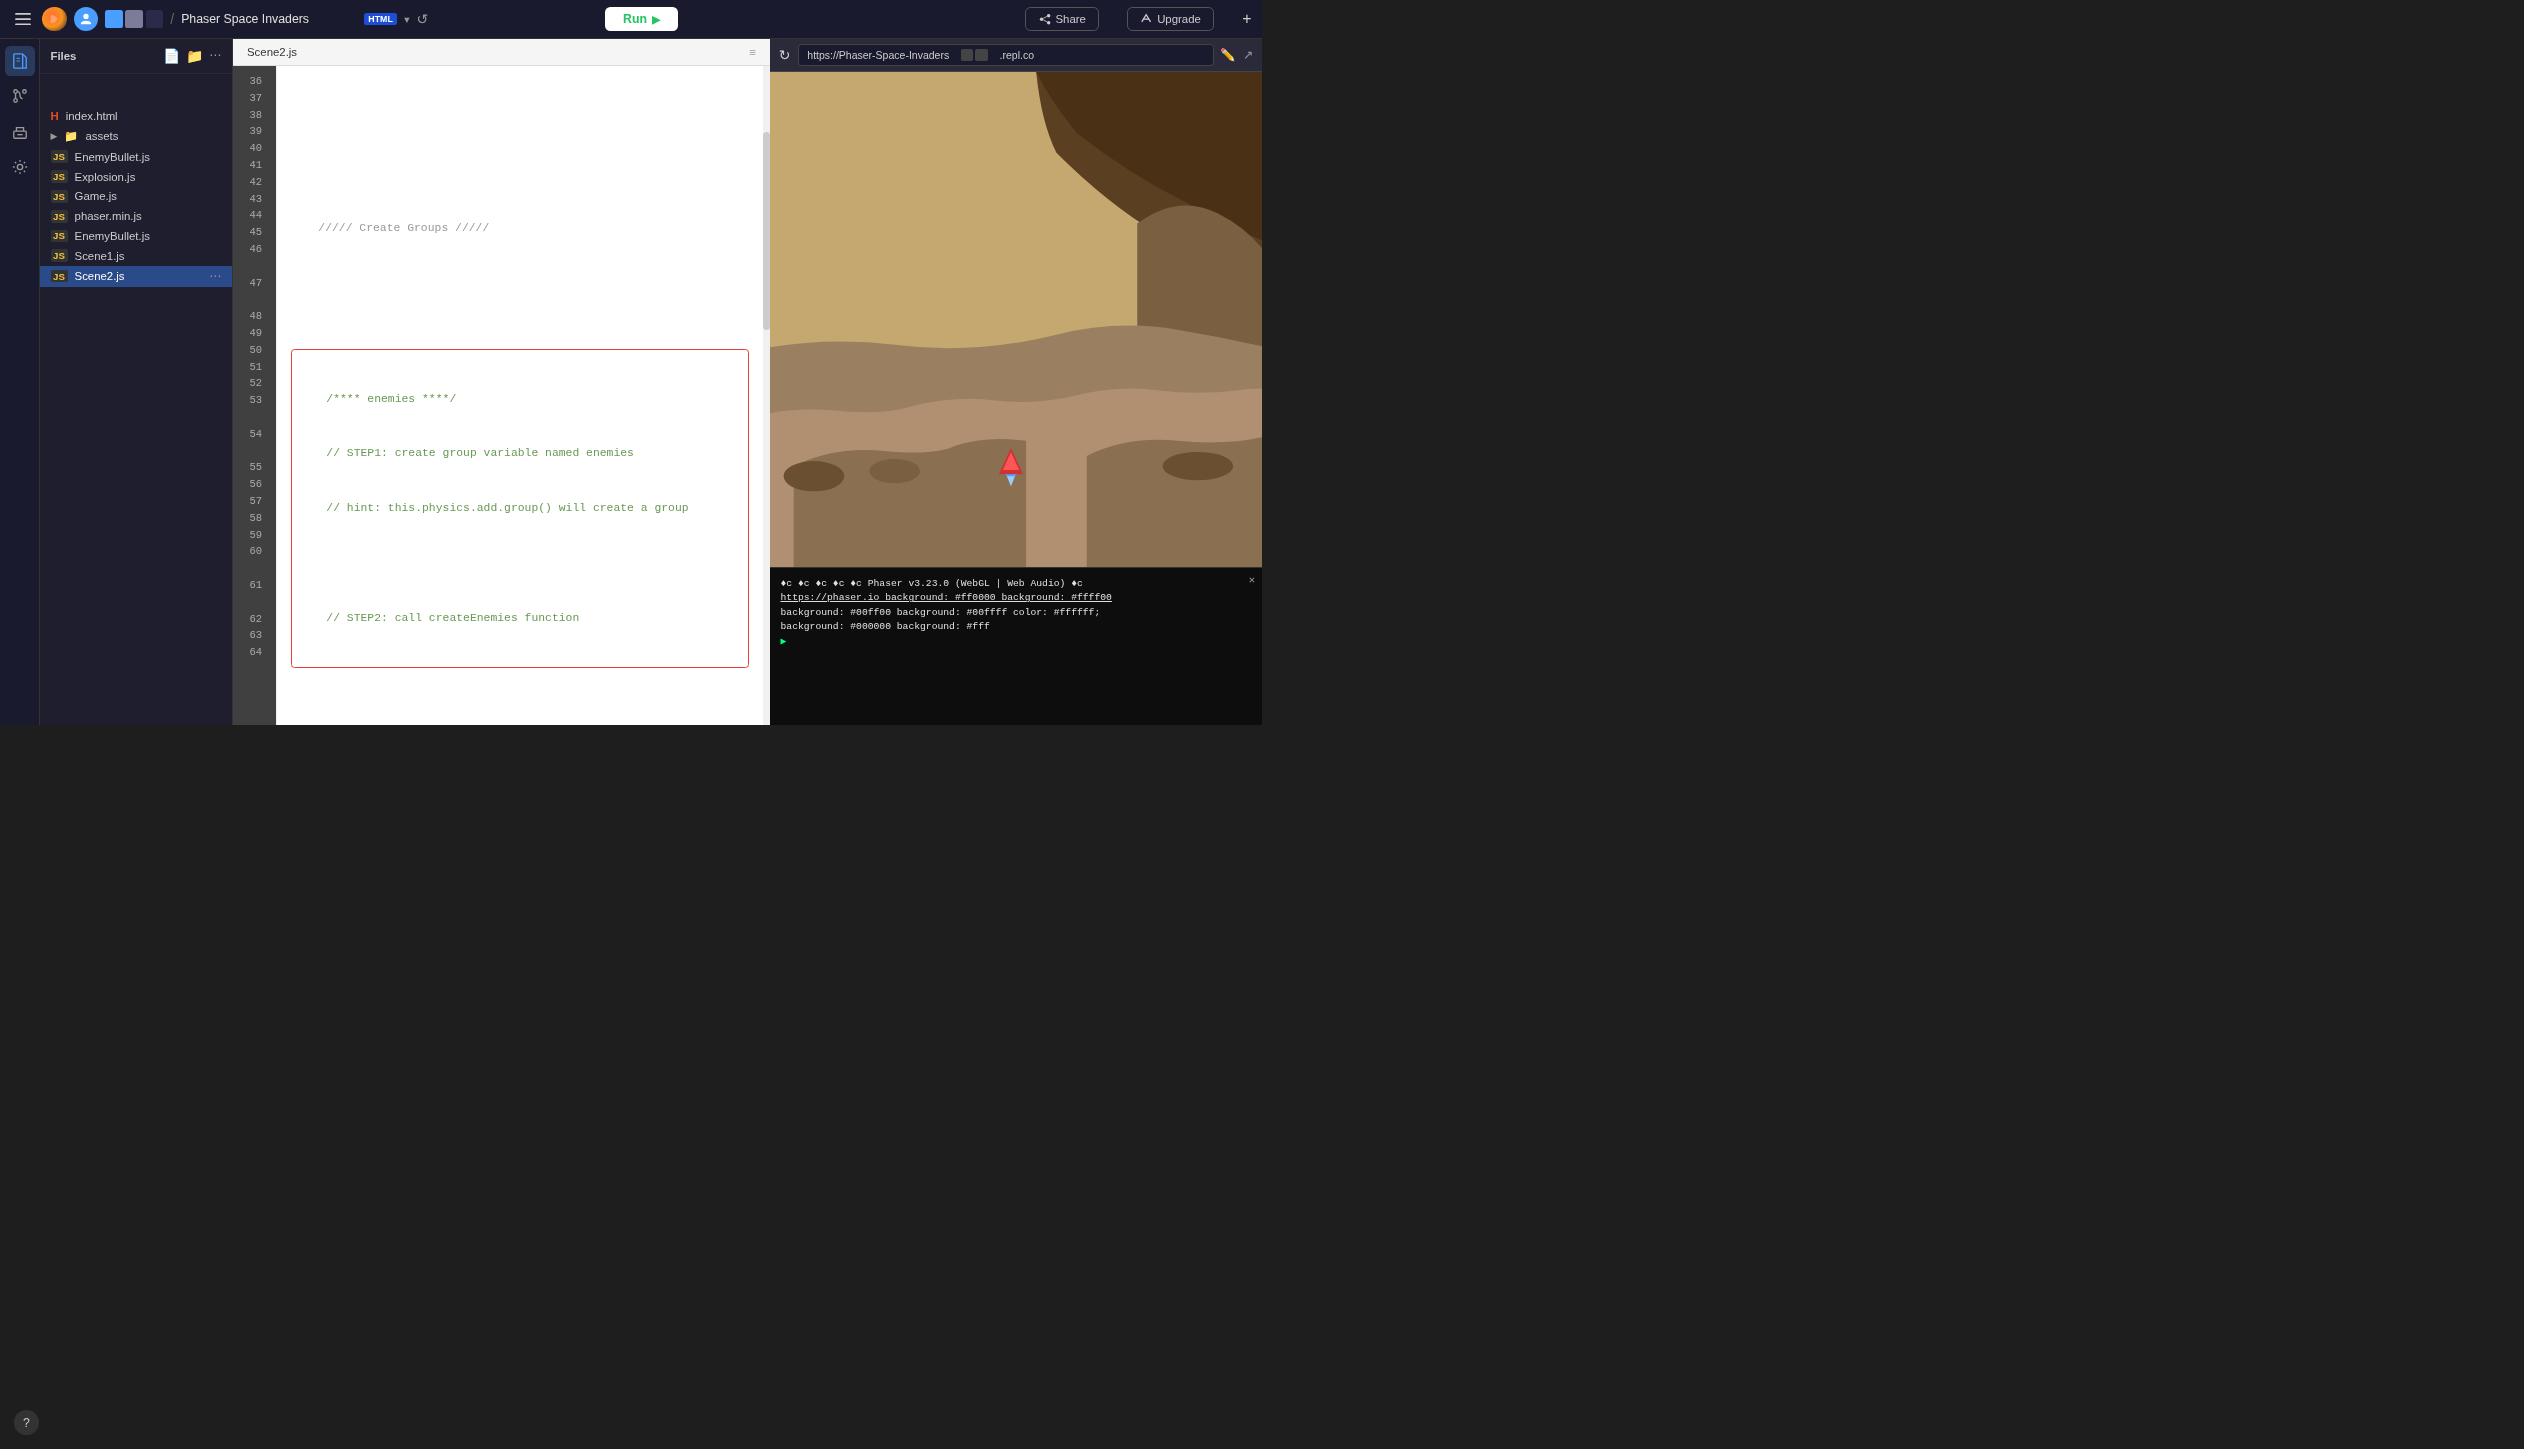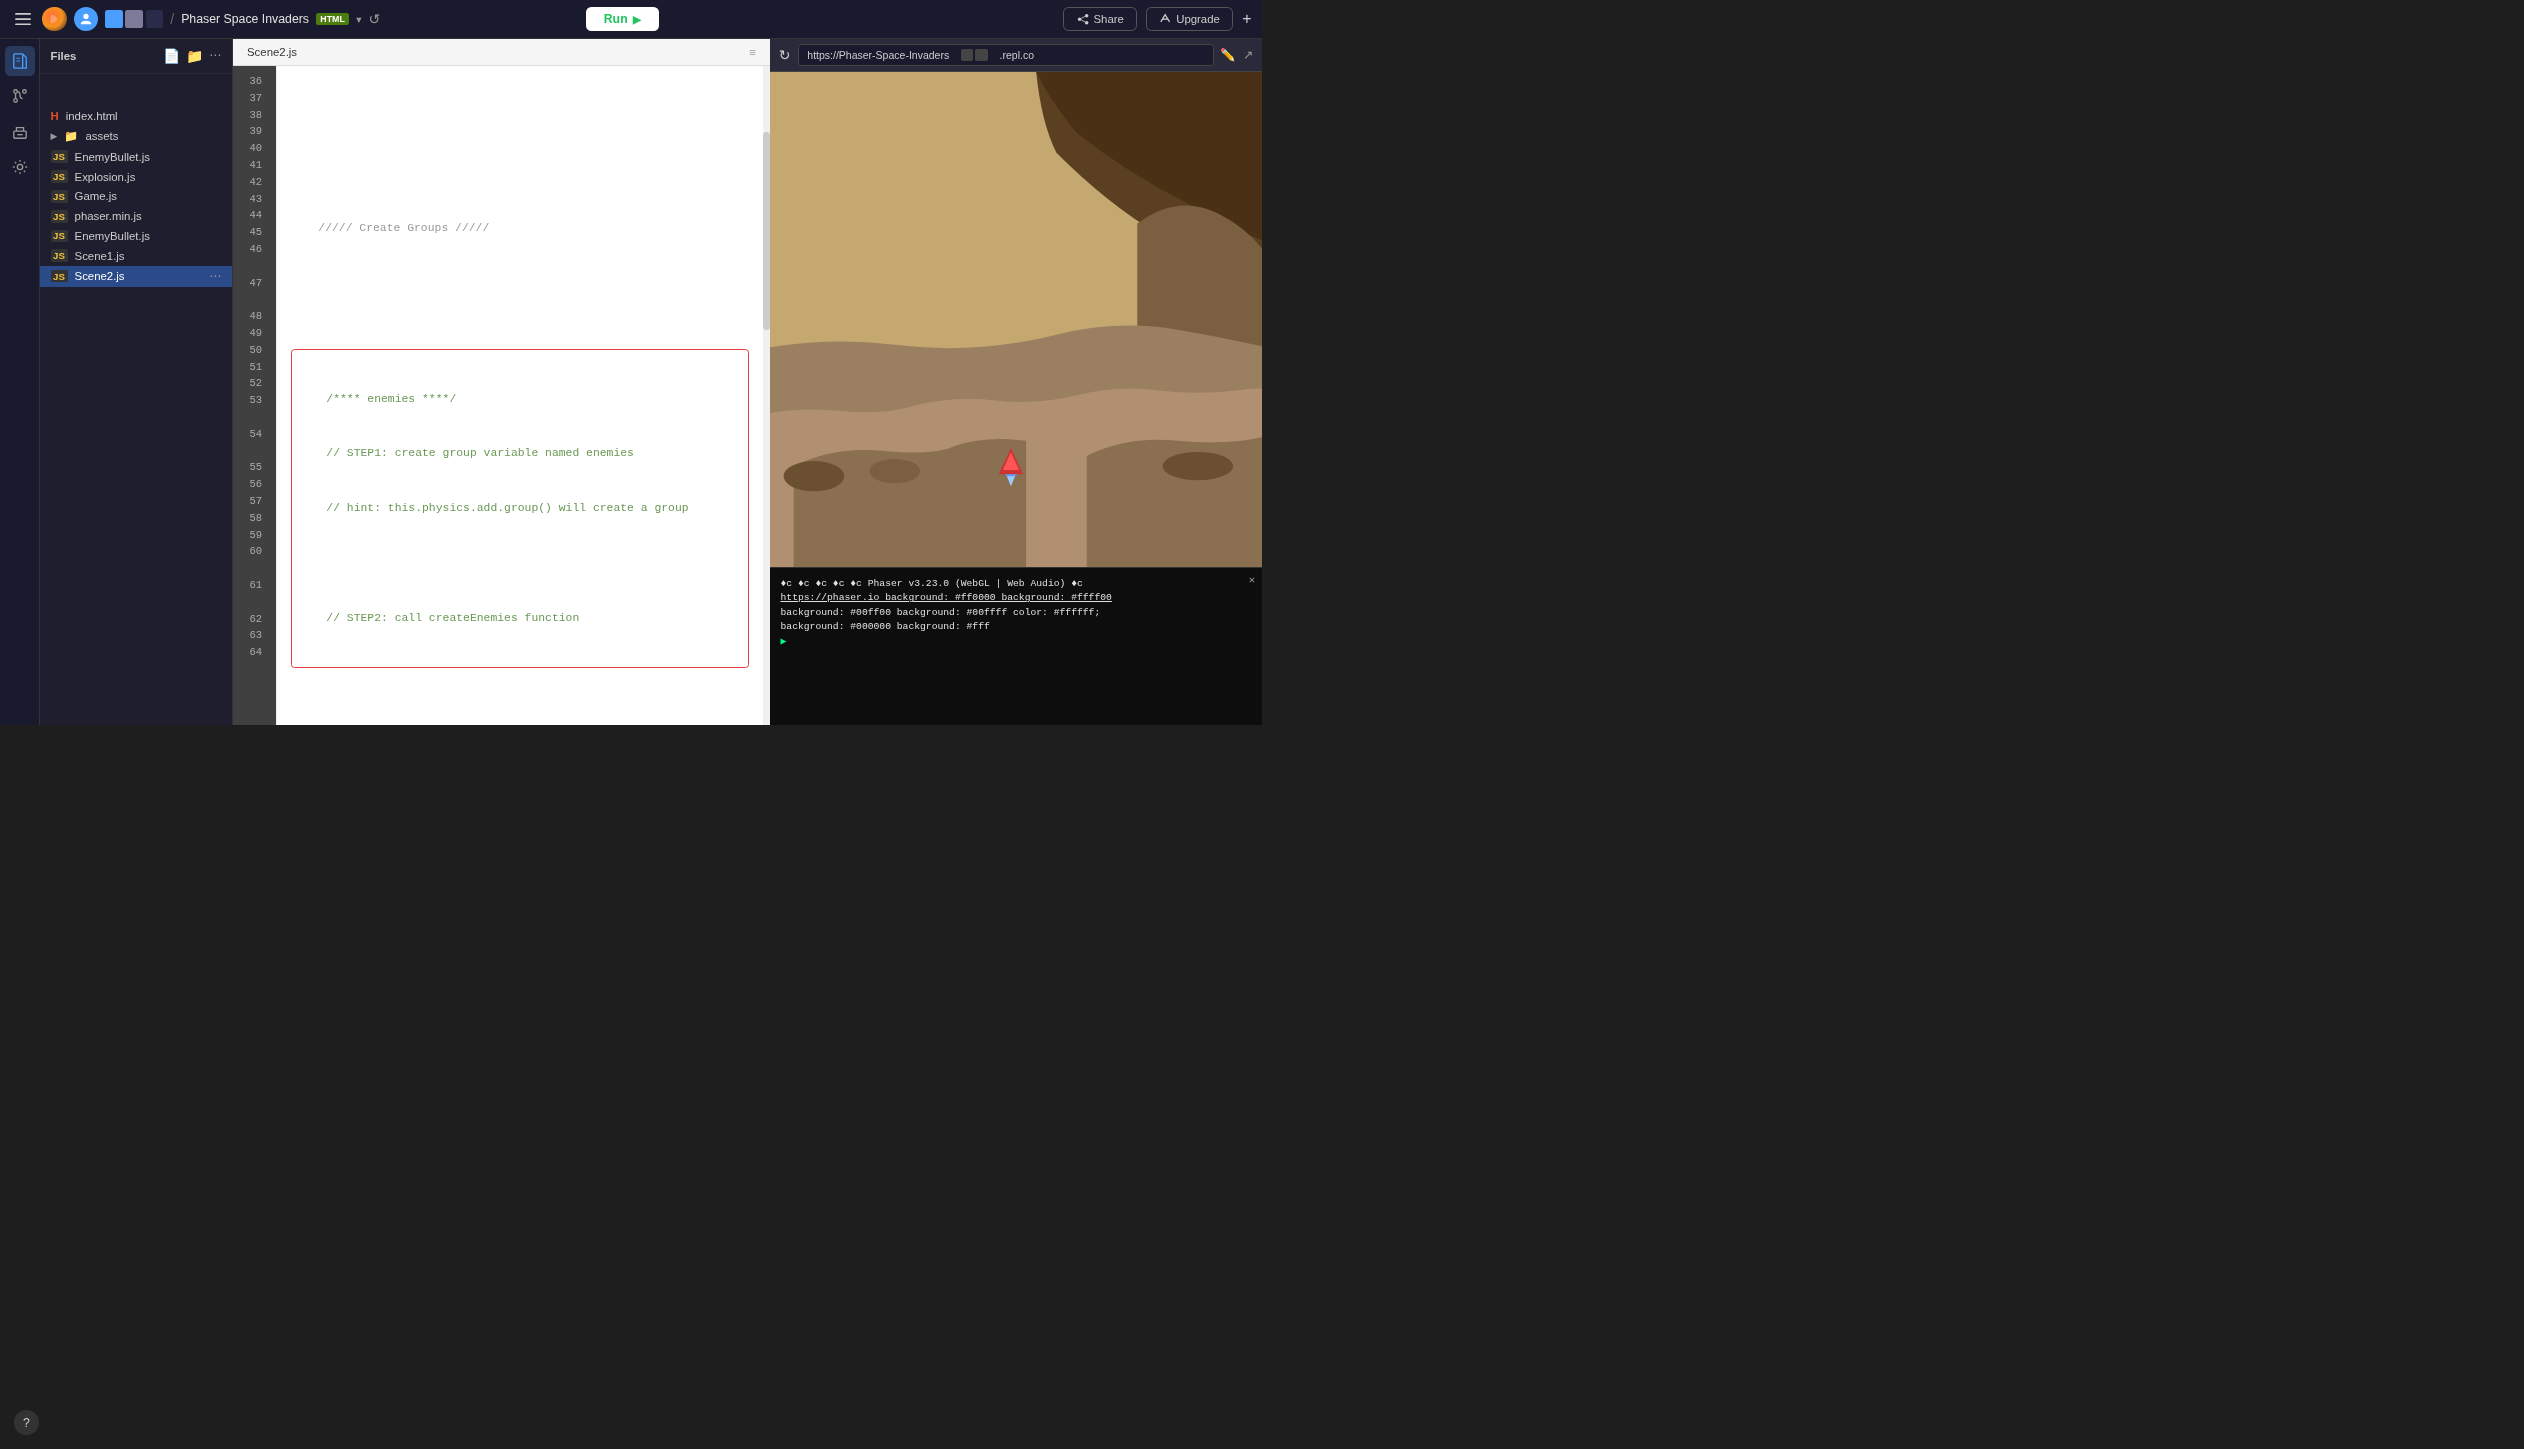--- a/index.html
+++ b/index.html
@@ -17,40 +17,40 @@
     }
     .topbar-icon { width: 24.6px; height: 24.6px; display: flex; align-items: center; justify-content: center; cursor: pointer; }
     .replit-logo { width: 24.6px; height: 24.6px; border-radius: 50%; background: radial-gradient(circle at 40% 40%, #ff6b35, #f7931e, #1a1a2e); display: flex; align-items: center; justify-content: center; }
     .avatar-icon { width: 24.6px; height: 24.6px; border-radius: 50%; background: #4a9eff; display: flex; align-items: center; justify-content: center; color: white; font-size: 10.5px; }
     .color-squares { display: flex; gap: 2.6px; }
     .color-sq { width: 17.6px; height: 17.6px; border-radius: 2.6px; }
     .sq1 { background: #4a9eff; }
     .sq2 { background: #7c7c9a; }
     .sq3 { background: #2a2a4a; }
     .project-name { color: #e0e0e0; font-size: 12.3px; font-weight: 500; }
-    .html-badge { background: #4d7c0f; color: white; font-size: 8.8px; font-weight: bold; padding: 0.9px 4.4px; border-radius: 2.6px; }
+    .html-badge { background: #1d4ed8; color: white; font-size: 8.8px; font-weight: bold; padding: 0.9px 4.4px; border-radius: 2.6px; margin-left: 48px; }
     .chevron-down { color: #999; font-size: 10.5px; }
     .history-icon { color: #999; font-size: 14px; cursor: pointer; }
     .run-btn {
       background: white;
       color: #22c55e;
       border: none;
       padding: 5.3px 17.6px;
       border-radius: 5.3px;
       font-size: 12.3px;
       font-weight: 600;
       cursor: pointer;
       display: flex;
       align-items: center;
       gap: 5.3px;
       margin-left: auto;
       margin-right: auto;
     }
     .run-triangle { color: #22c55e; font-size: 10.5px; }
-    .topbar-right { display: flex; align-items: center; gap: 9px; margin-left: auto; }
+    .topbar-right { display: flex; align-items: center; gap: 28px; margin-left: auto; }
     .share-btn, .upgrade-btn {
       background: transparent;
       border: 0.9px solid #555;
       color: #ccc;
       padding: 4.4px 12.3px;
       border-radius: 5.3px;
       font-size: 11.4px;
       cursor: pointer;
       display: flex;
       align-items: center;

